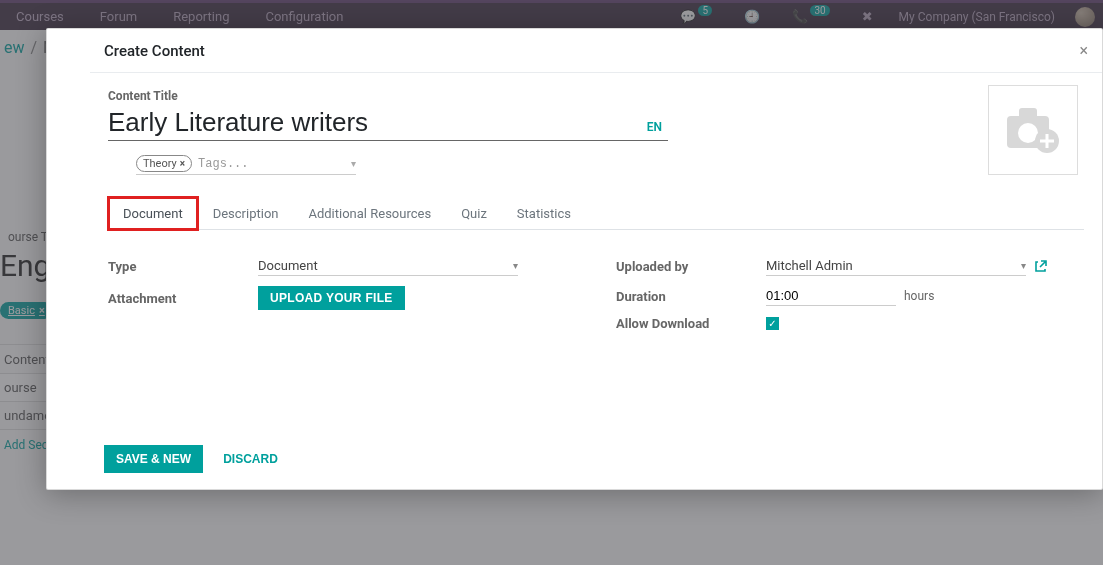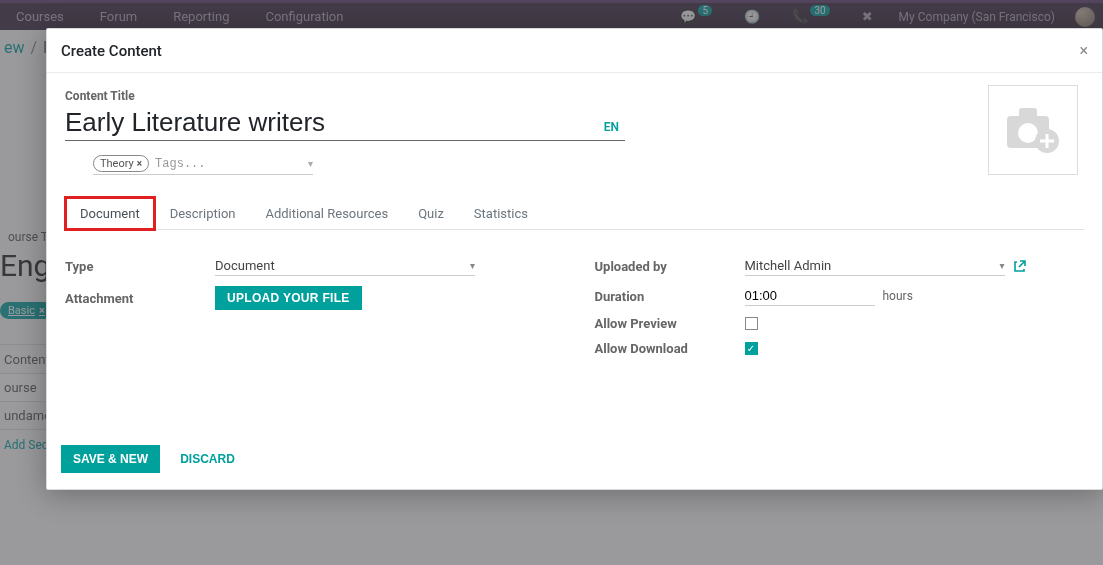--- a/index.html
+++ b/index.html
@@ -138,20 +138,21 @@
   left: 46px;
   right: 0;
   top: 28px;
   bottom: 75px;
   background: #fff;
   border: 1px solid rgba(0,0,0,0.15);
   border-radius: 2px;
   box-shadow: 0 4px 30px rgba(0,0,0,0.3);
   display: flex;
   flex-direction: column;
+  padding-left: 43px;
 }
 .modal-header {
   padding: 12px 14px;
   border-bottom: 1px solid #e9ecef;
   display: flex;
   justify-content: space-between;
   align-items: center;
 }
 .modal-header h4 {
   font-size: 15px;
@@ -514,26 +515,20 @@
           </div>
         </div>
         <div class="form-row">
           <div class="form-label">Duration</div>
           <div class="form-value">
             <input class="number-input" value="01:00" style="">
             <span class="unit">hours</span>
           </div>
         </div>
         <div class="form-row">
-          <div class="form-label">Allow Preview</div>
-          <div class="form-value">
-            <span class="checkbox"></span>
-          </div>
-        </div>
-        <div class="form-row">
           <div class="form-label">Allow Download</div>
           <div class="form-value">
             <span class="checkbox checked">✓</span>
           </div>
         </div>
       </div>
     </div>
   </div>
 
   <div class="modal-footer">

